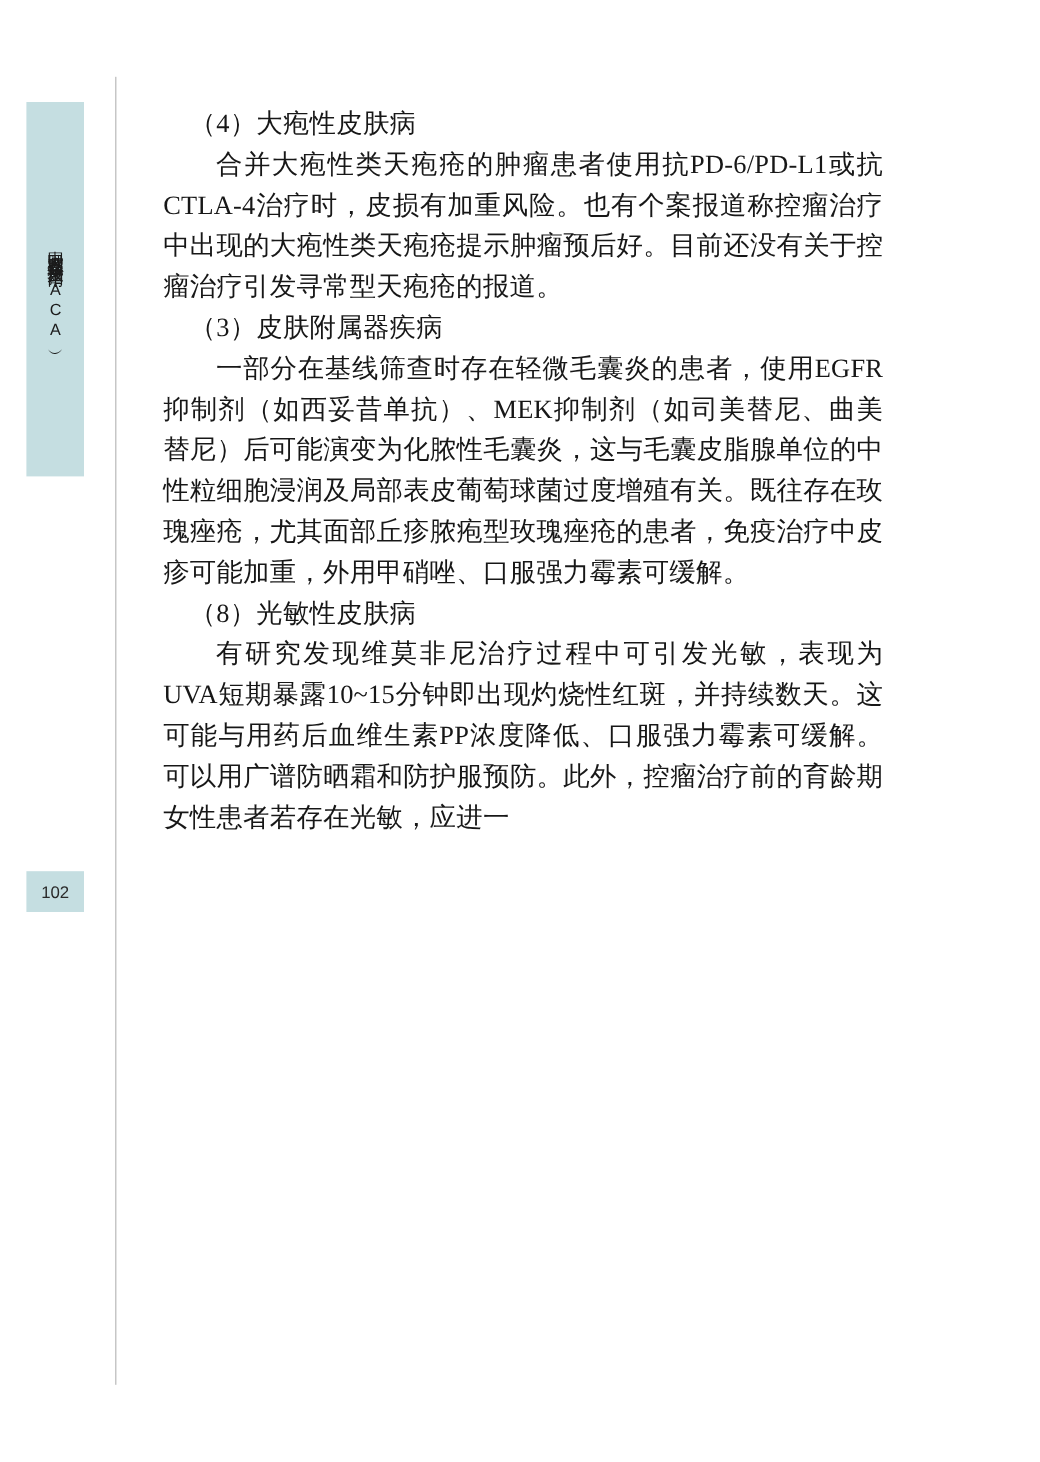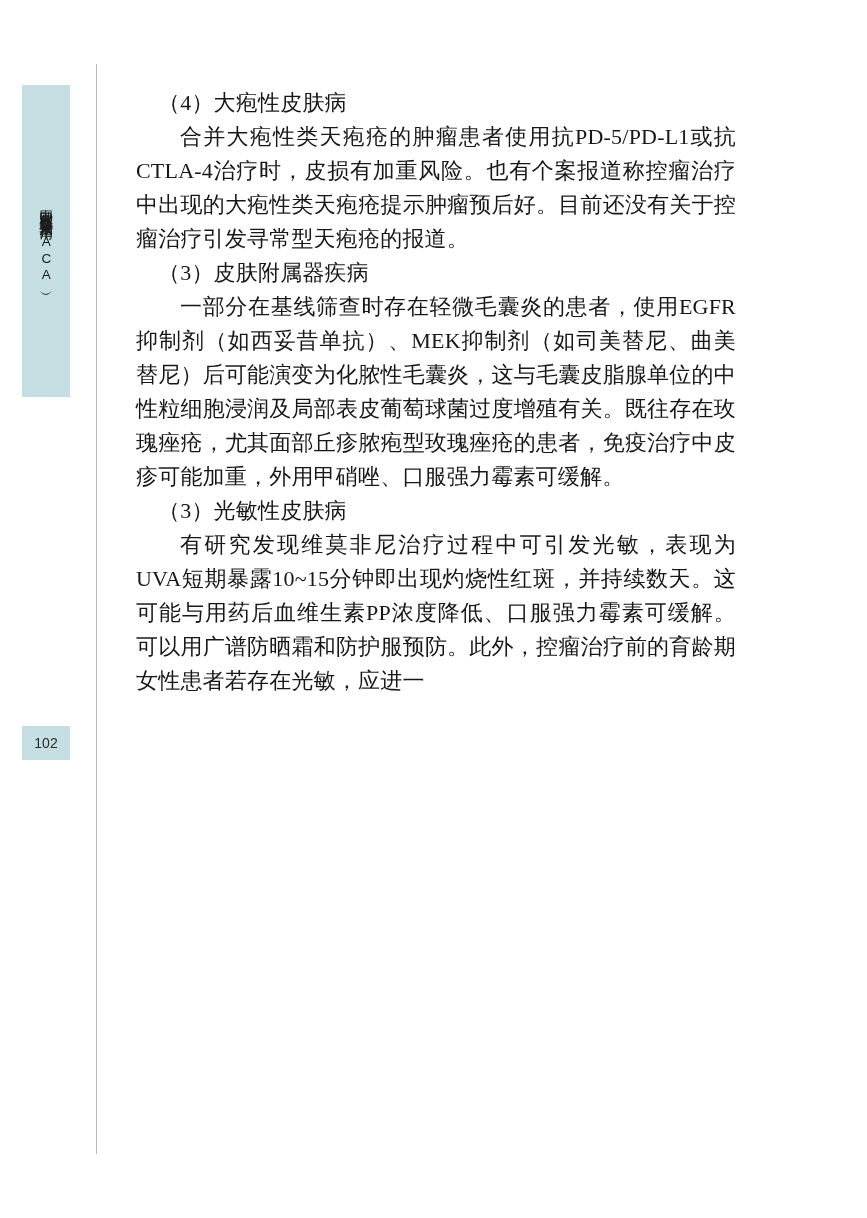--- a/index.html
+++ b/index.html
@@ -119,20 +119,20 @@
   <div class="side-tab">
     <div class="side-tab-text">中国肿瘤整合诊治技术指南（CACA）</div>
   </div>
 
   <div class="page-chip">
     <div class="page-chip-text">102</div>
   </div>
 
   <div class="content">
     <p class="para heading">（4）大疱性皮肤病</p>
-    <p class="para indent">合并大疱性类天疱疮的肿瘤患者使用抗PD-5/PD-L1或抗CTLA-4治疗时，皮损有加重风险。也有个案报道称控瘤治疗中出现的大疱性类天疱疮提示肿瘤预后好。目前还没有关于控瘤治疗引发寻常型天疱疮的报道。</p>
+    <p class="para indent">合并大疱性类天疱疮的肿瘤患者使用抗PD-6/PD-L1或抗CTLA-4治疗时，皮损有加重风险。也有个案报道称控瘤治疗中出现的大疱性类天疱疮提示肿瘤预后好。目前还没有关于控瘤治疗引发寻常型天疱疮的报道。</p>
     <p class="para heading">（3）皮肤附属器疾病</p>
     <p class="para indent">一部分在基线筛查时存在轻微毛囊炎的患者，使用EGFR抑制剂（如西妥昔单抗）、MEK抑制剂（如司美替尼、曲美替尼）后可能演变为化脓性毛囊炎，这与毛囊皮脂腺单位的中性粒细胞浸润及局部表皮葡萄球菌过度增殖有关。既往存在玫瑰痤疮，尤其面部丘疹脓疱型玫瑰痤疮的患者，免疫治疗中皮疹可能加重，外用甲硝唑、口服强力霉素可缓解。</p>
-    <p class="para heading">（3）光敏性皮肤病</p>
+    <p class="para heading">（8）光敏性皮肤病</p>
     <p class="para indent">有研究发现维莫非尼治疗过程中可引发光敏，表现为UVA短期暴露10~15分钟即出现灼烧性红斑，并持续数天。这可能与用药后血维生素PP浓度降低、口服强力霉素可缓解。可以用广谱防晒霜和防护服预防。此外，控瘤治疗前的育龄期女性患者若存在光敏，应进一</p>
   </div>
 
 </div>
 
 </body></html>

